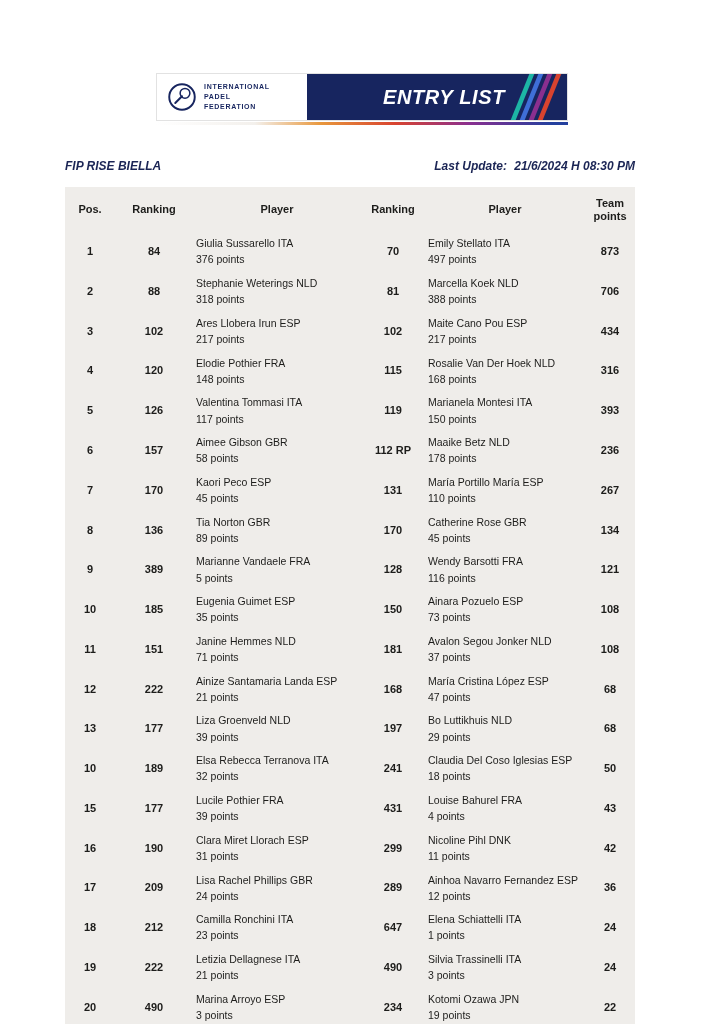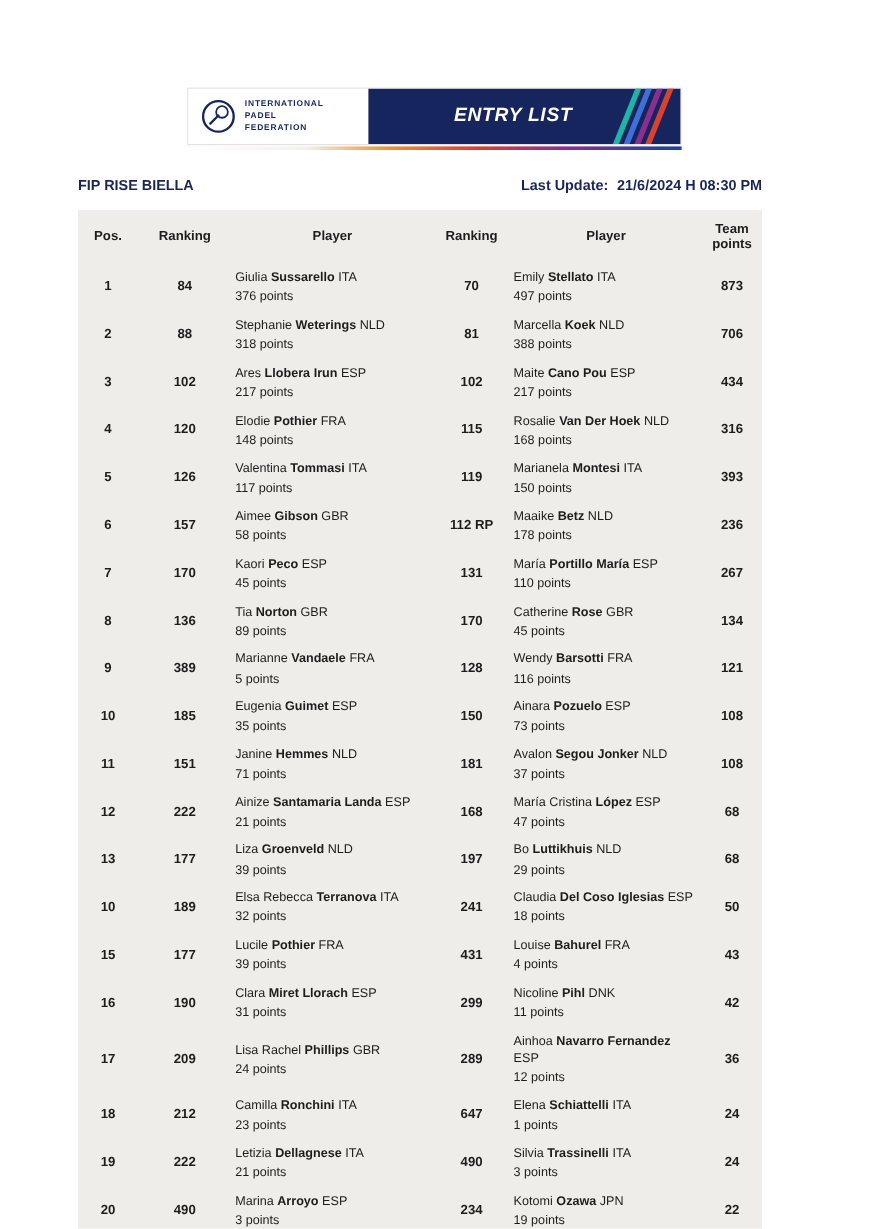--- a/index.html
+++ b/index.html
@@ -14,42 +14,42 @@
     font-family:"Liberation Sans",sans-serif;color:var(--ink);
     box-sizing:border-box;padding-top:73px;overflow:hidden;
   }
   
   .banner-wrap{width:412px;margin:0 auto;}
   .banner{display:flex;height:46px;border:1px solid #e2e2e2;background:#fff;position:relative;}
   .banner-left{width:150px;display:flex;align-items:center;gap:7px;padding-left:10px;background:#fff;box-sizing:border-box;}
   .logo-circle{width:30px;height:30px;flex:0 0 auto;}
   .logo-text{font-size:7px;font-weight:700;color:var(--navy);letter-spacing:.7px;line-height:1.4;text-transform:uppercase;}
   .banner-right{flex:1;background:var(--navy);position:relative;display:flex;align-items:center;overflow:hidden;}
-  .entry-title{color:#fff;font-style:italic;font-weight:700;font-size:16px;letter-spacing:.6px;margin-left:auto;margin-right:90px;white-space:nowrap;text-align:center;}
+  .entry-title{color:#fff;font-style:italic;font-weight:700;font-size:20px;letter-spacing:.6px;margin-left:auto;margin-right:62px;white-space:nowrap;text-align:center;}
   .stripes{position:absolute;right:8px;top:-6px;bottom:-6px;width:46px;}
   .stripes i{position:absolute;top:0;bottom:0;width:5px;transform:skewX(-22deg);display:block;}
   .stripes .s1{right:34px;background:#1db5a5;}
   .stripes .s2{right:25px;background:#3f6fd8;}
   .stripes .s3{right:16px;background:#8a2f8f;}
   .stripes .s4{right:7px;background:#d8432f;}
   .banner-underline{height:3px;margin-top:1px;
     background:linear-gradient(90deg,#ffffff 0%,#f3f0ec 24%,#e8973c 40%,#d8432f 58%,#8a2f8f 76%,#24409e 96%);}
   
   .content{width:570px;margin-left:65px;}
-  .subheader{display:flex;justify-content:space-between;align-items:baseline;margin-top:22px;
-    font-size:12px;font-weight:700;color:var(--navy-text);}
+  .subheader{display:flex;justify-content:space-between;align-items:baseline;margin-top:34px;
+    font-size:12px;font-weight:700;color:var(--navy-text);font-style:italic;}
   .update span{margin-left:4px;}
   
   table{width:100%;border-collapse:collapse;background:var(--table-bg);margin-top:14px;table-layout:fixed;}
   th{font-size:11px;font-weight:700;text-align:center;padding:10px 3px 9px;color:var(--ink);line-height:1.15;}
   td{vertical-align:middle;padding:5px 3px;}
   td.c{text-align:center;font-weight:700;font-size:11px;}
   td.player{text-align:left;}
   .pname{font-size:10.5px;line-height:1.35;margin-bottom:3px;}
-  .pname .family{font-weight:700;}
+  .pname .family{font-weight:400;}
   .ppts{font-size:10.5px;line-height:1.2;}
 </style>
 </head>
 <body>
 
 <div class="page">
 
   <div class="banner-wrap">
     <div class="banner">
       <div class="banner-left">

